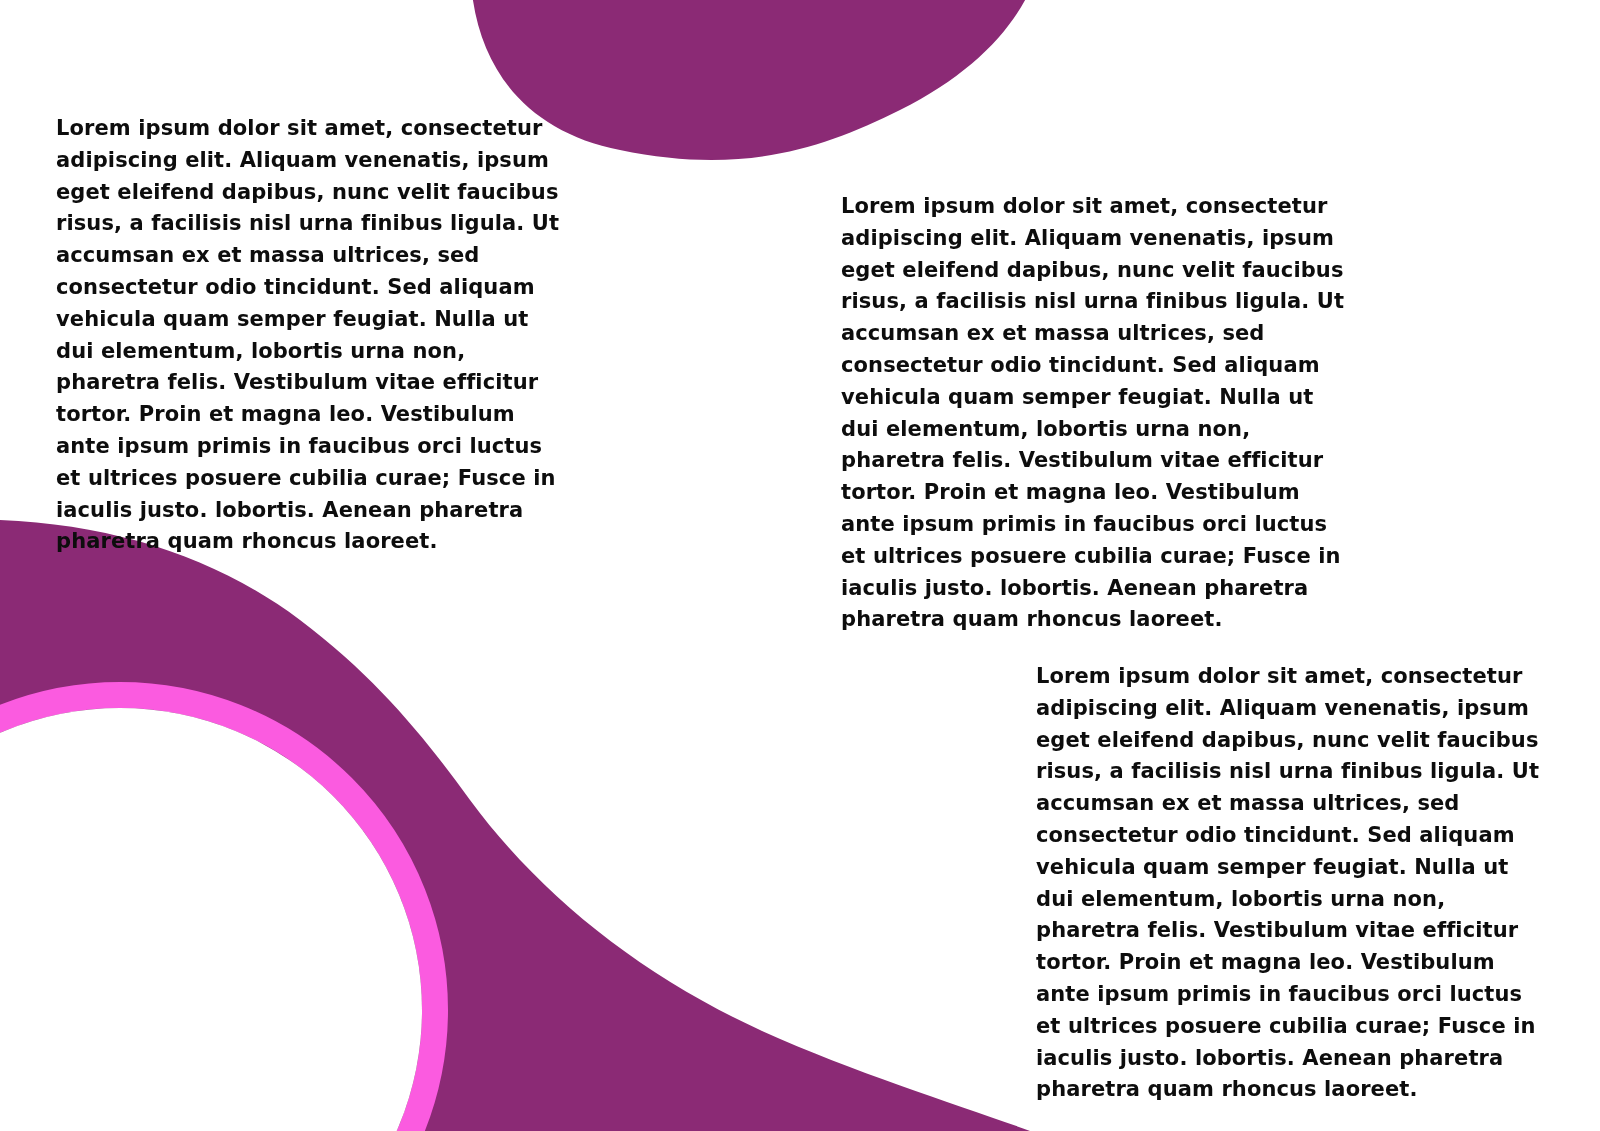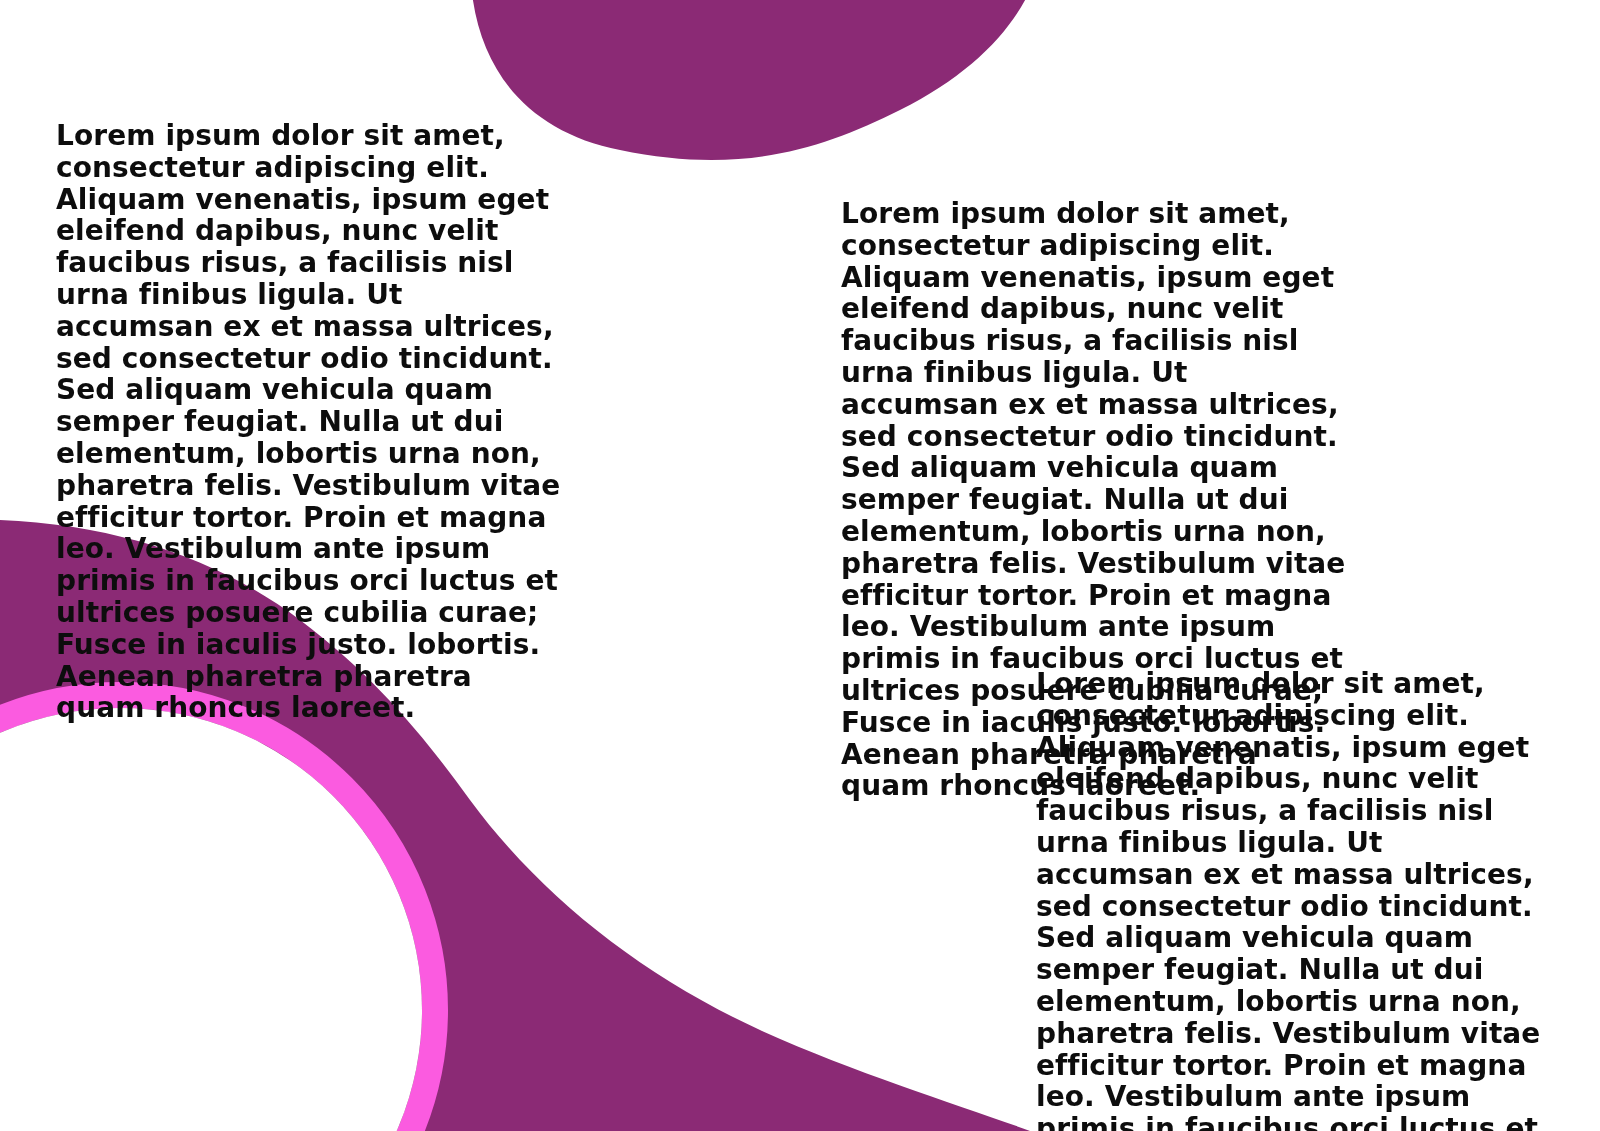--- a/index.html
+++ b/index.html
@@ -33,21 +33,21 @@
     z-index: 1;
     pointer-events: none;
   }
 
   .text-block {
     position: absolute;
     z-index: 2;
     font-family: "DejaVu Sans", sans-serif;
     font-weight: 700;
     color: #0d0d0d;
-    font-size: 28px;
+    font-size: 21px;
     line-height: 31.8px;
     letter-spacing: 0.1px;
     white-space: pre-line;
   }
 
   #block-left {
     left: 56px;
     top: 92px;
     width: 510px;
   }

